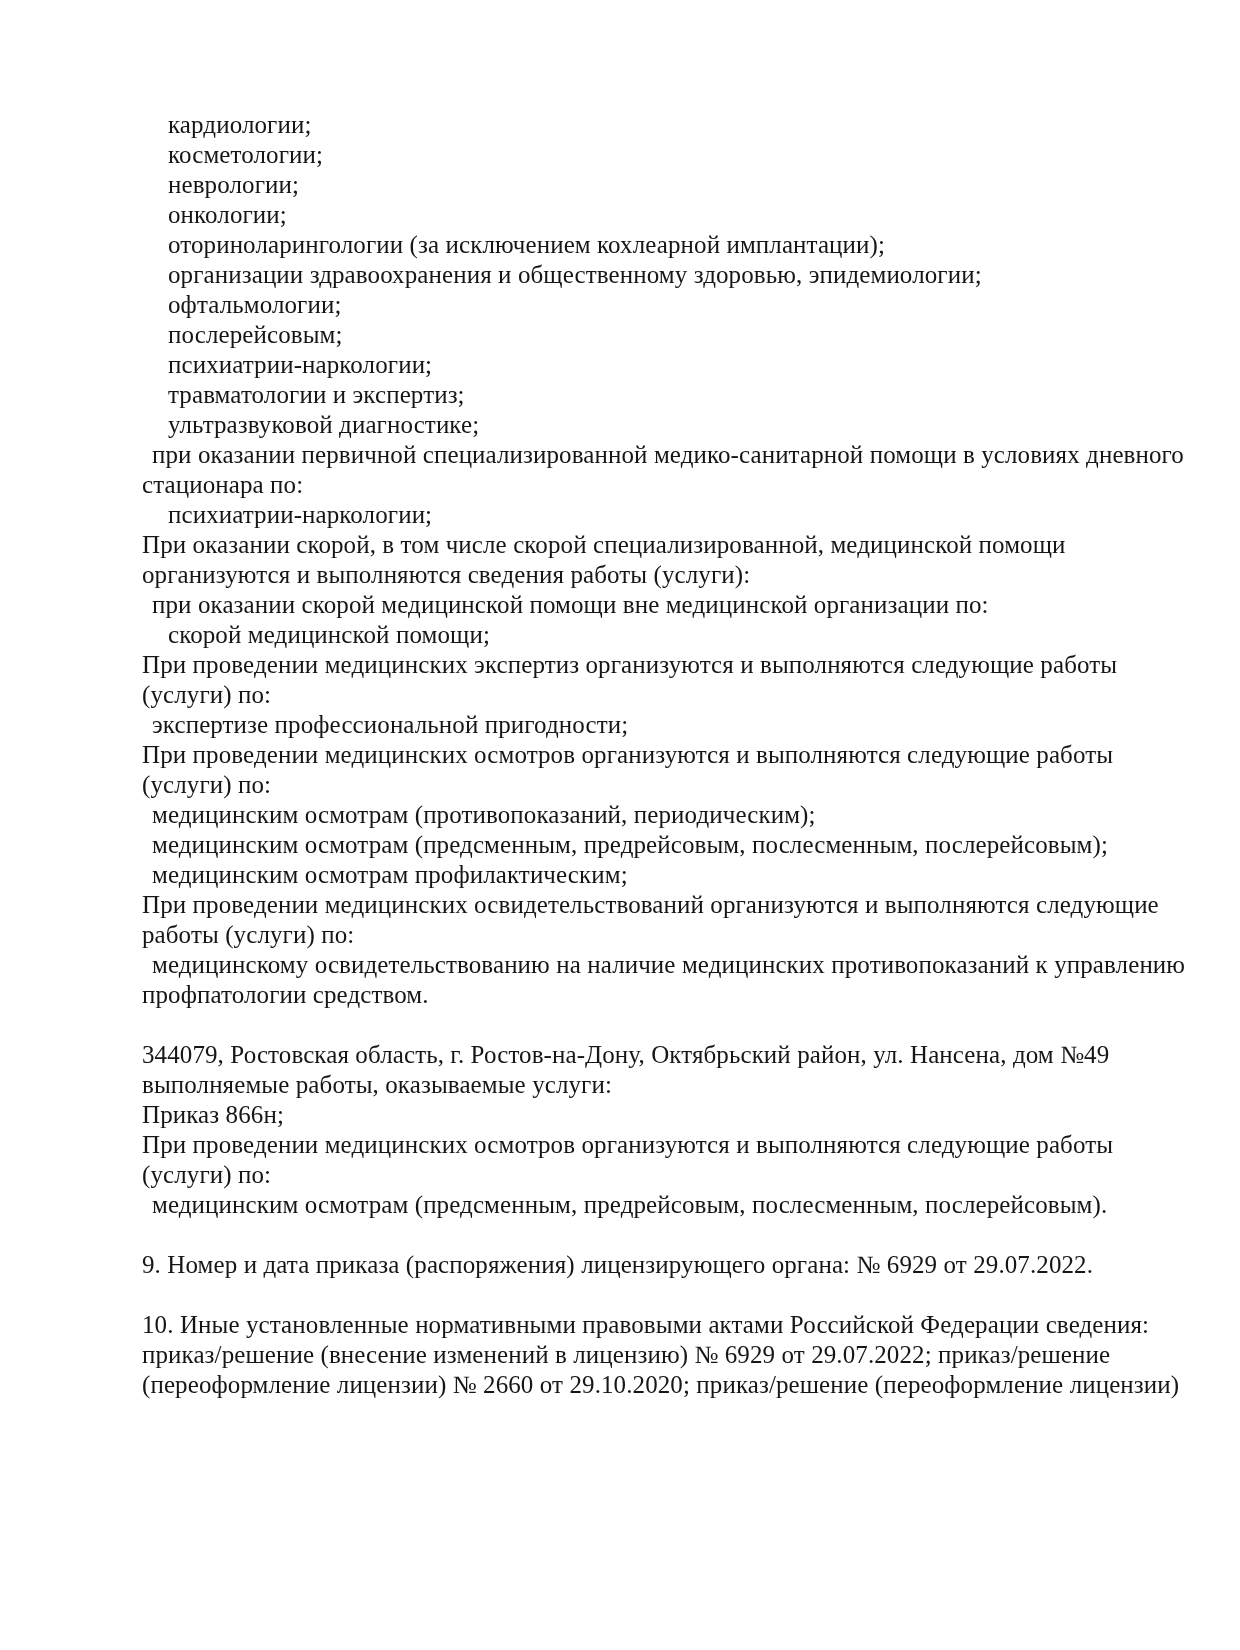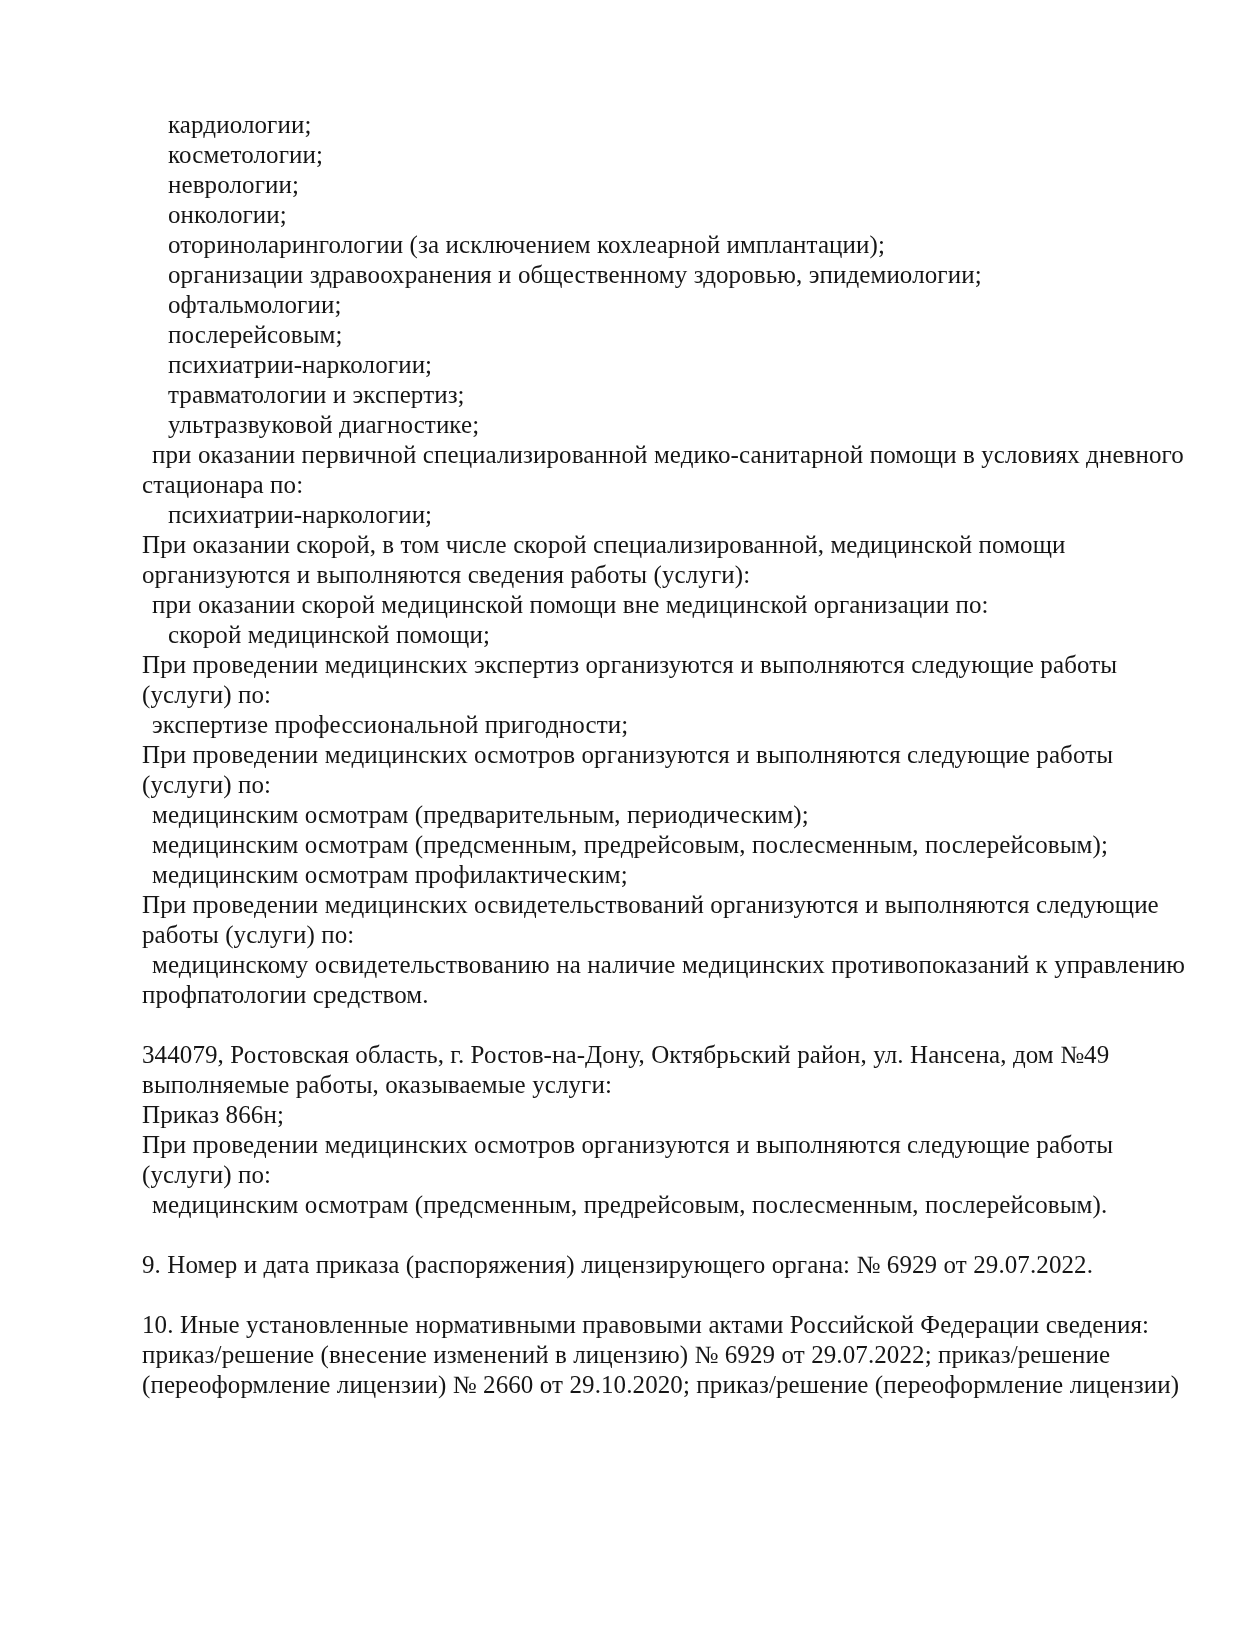--- a/index.html
+++ b/index.html
@@ -58,21 +58,21 @@
       <div class="line i2">психиатрии-наркологии;</div>
       <div class="line i0">При оказании скорой, в том числе скорой специализированной, медицинской помощи</div>
       <div class="line i0">организуются и выполняются сведения работы (услуги):</div>
       <div class="line i1">при оказании скорой медицинской помощи вне медицинской организации по:</div>
       <div class="line i2">скорой медицинской помощи;</div>
       <div class="line i0">При проведении медицинских экспертиз организуются и выполняются следующие работы</div>
       <div class="line i0">(услуги) по:</div>
       <div class="line i1">экспертизе профессиональной пригодности;</div>
       <div class="line i0">При проведении медицинских осмотров организуются и выполняются следующие работы</div>
       <div class="line i0">(услуги) по:</div>
-      <div class="line i1">медицинским осмотрам (предварительным, периодическим);</div>
+      <div class="line i1">медицинским осмотрам (противопоказаний, периодическим);</div>
       <div class="line i1">медицинским осмотрам (предсменным, предрейсовым, послесменным, послерейсовым);</div>
       <div class="line i1">медицинским осмотрам профилактическим;</div>
       <div class="line i0">При проведении медицинских освидетельствований организуются и выполняются следующие</div>
       <div class="line i0">работы (услуги) по:</div>
       <div class="line i1">медицинскому освидетельствованию на наличие медицинских противопоказаний к управлению</div>
       <div class="line i0">профпатологии средством.</div>
       <div class="line i0"></div>
       <div class="line i0">344079, Ростовская область, г. Ростов-на-Дону, Октябрьский район, ул. Нансена, дом №49</div>
       <div class="line i0">выполняемые работы, оказываемые услуги:</div>
       <div class="line i0">Приказ 866н;</div>

